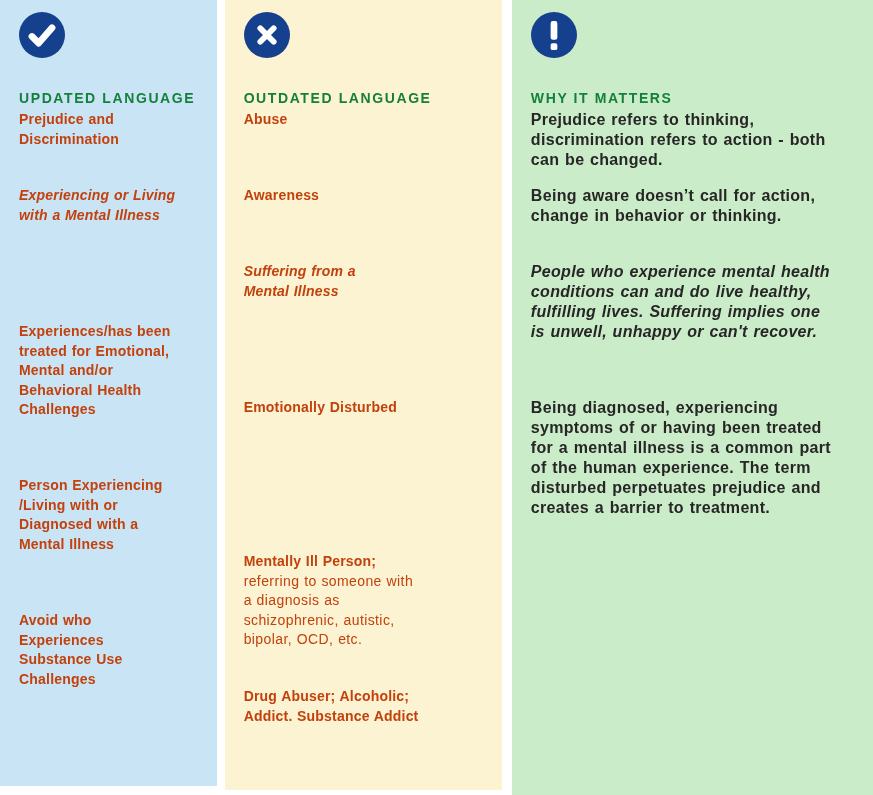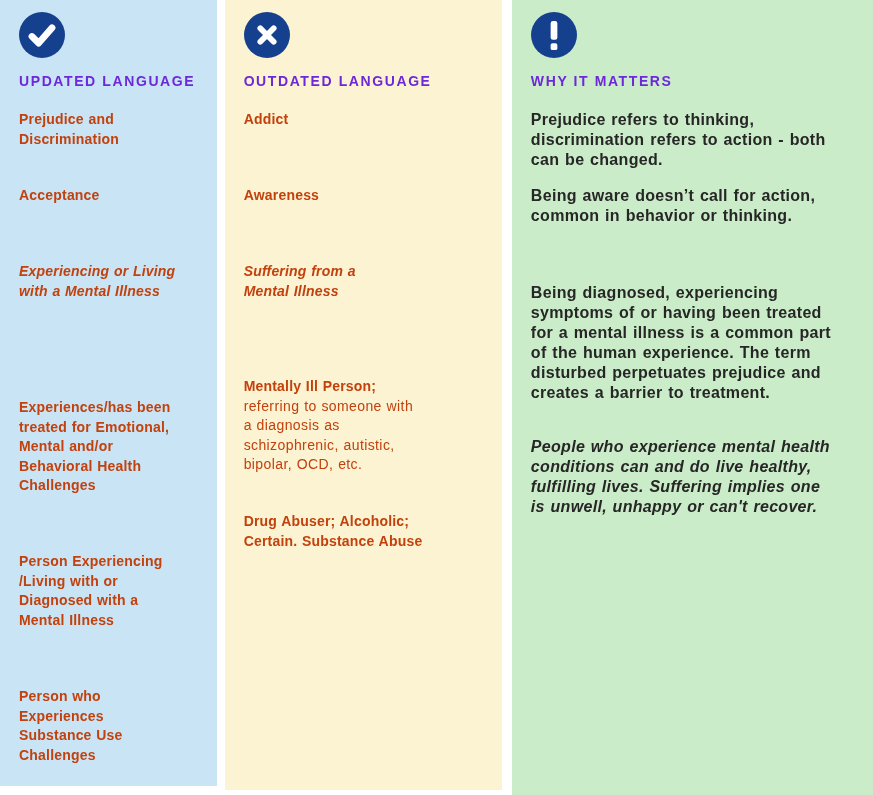--- a/index.html
+++ b/index.html
@@ -19,26 +19,26 @@
     padding-left: 19px;
   }
   .col-updated  { width: 228px; height: 786px; background: #c9e4f5; padding-right: 11px; }
   .col-outdated { width: 292px; height: 790px; background: #fbf3d2; padding-right: 16px; margin-left: 8px; }
   .col-why      { width: 381px; height: 795px; background: #cbecc8; padding-right: 16px; margin-left: 10px; }
 
   .col-head { height: 110px; padding-top: 12px; }
   .icon-circle { display: block; width: 46px; height: 46px; }
   .icon-circle svg { display: block; }
   .col-title {
-    margin-top: 15px;
+    margin-top: 32px;
     font-size: 14px;
     line-height: 16px;
     font-weight: bold;
     letter-spacing: 1.6px;
-    color: #6d28d9;
+    color: #15803d;
   }
 
   .row { overflow: visible; }
   .r1 { height: 76px; }
   .r2 { height: 76px; }
   .r3 { height: 115px; font-style: italic; }
   .r4 { height: 154px; margin-top: 21px; }
   .r5 { height: 135px; }
   .r6 { height: 129px; }
 
@@ -77,77 +77,77 @@
           <circle cx="24" cy="24" r="24" fill="#15408d"></circle>
           <path d="M13.5 25.5 L20.5 32.5 L34.5 16.5" stroke="#ffffff" stroke-width="7" fill="none" stroke-linecap="round" stroke-linejoin="round"></path>
         </svg>
       </span>
       <h2 class="col-title">UPDATED LANGUAGE</h2>
     </div>
     <div class="row r1">
         <p class="term">Prejudice and
 Discrimination</p>
       </div>
-    <div class="row r2">
-        <p class="term">Acceptance</p>
-      </div>
     <div class="row r3">
         <p class="term">Experiencing or Living
 with a Mental Illness</p>
       </div>
     <div class="row r4">
         <p class="term">Experiences/has been
 treated for Emotional,
 Mental and/or
 Behavioral Health
 Challenges</p>
       </div>
     <div class="row r5">
         <p class="term">Person Experiencing
 /Living with or
 Diagnosed with a
 Mental Illness</p>
       </div>
     <div class="row r6">
-        <p class="term">Person who
+        <p class="term">Avoid who
 Experiences
 Substance Use
 Challenges</p>
       </div>
   </section>
 
   <section class="col col-outdated">
     <div class="col-head">
       <span class="icon-circle">
         <svg width="46" height="46" viewBox="0 0 48 48">
           <circle cx="24" cy="24" r="24" fill="#15408d"></circle>
           <path d="M17 17 L31 31 M31 17 L17 31" stroke="#ffffff" stroke-width="6" fill="none" stroke-linecap="round"></path>
         </svg>
       </span>
       <h2 class="col-title">OUTDATED LANGUAGE</h2>
     </div>
     <div class="row r1">
-        <p class="term"><span class="bold">Addict</span></p>
+        <p class="term"><span class="bold">Abuse</span></p>
       </div>
     <div class="row r2">
         <p class="term"><span class="bold">Awareness</span></p>
       </div>
     <div class="row r3">
         <p class="term"><span class="bold">Suffering from a
 Mental Illness</span></p>
+      </div>
+    <div class="row r4">
+        <p class="term"><span class="bold">Emotionally Disturbed</span></p>
       </div>
     <div class="row r5">
         <p class="term"><span class="bold">Mentally Ill Person;</span><span class="rest">referring to someone with
 a diagnosis as
 schizophrenic, autistic,
 bipolar, OCD, etc.</span></p>
       </div>
     <div class="row r6">
         <p class="term"><span class="bold">Drug Abuser; Alcoholic;
-Certain. Substance Abuse</span></p>
+Addict. Substance Addict</span></p>
       </div>
   </section>
 
   <section class="col col-why">
     <div class="col-head">
       <span class="icon-circle">
         <svg width="46" height="46" viewBox="0 0 48 48">
           <circle cx="24" cy="24" r="24" fill="#15408d"></circle>
           <rect x="20.5" y="9.5" width="7" height="19.5" rx="2.4" fill="#ffffff"></rect>
           <rect x="20.5" y="32.5" width="7" height="7.2" rx="2" fill="#ffffff"></rect>
@@ -155,31 +155,31 @@
       </span>
       <h2 class="col-title">WHY IT MATTERS</h2>
     </div>
     <div class="row r1">
         <p class="reason">Prejudice refers to thinking,
 discrimination refers to action - both
 can be changed.</p>
       </div>
     <div class="row r2">
         <p class="reason">Being aware doesn’t call for action,
-common in behavior or thinking.</p>
+change in behavior or thinking.</p>
+      </div>
+    <div class="row r3">
+        <p class="reason">People who experience mental health
+conditions can and do live healthy,
+fulfilling lives. Suffering implies one
+is unwell, unhappy or can't recover.</p>
       </div>
     <div class="row r4">
         <p class="reason">Being diagnosed, experiencing
 symptoms of or having been treated
 for a mental illness is a common part
 of the human experience. The term
 disturbed perpetuates prejudice and
 creates a barrier to treatment.</p>
       </div>
-    <div class="row r3">
-        <p class="reason">People who experience mental health
-conditions can and do live healthy,
-fulfilling lives. Suffering implies one
-is unwell, unhappy or can't recover.</p>
-      </div>
   </section>
 
 </div>
 
 </body></html>

